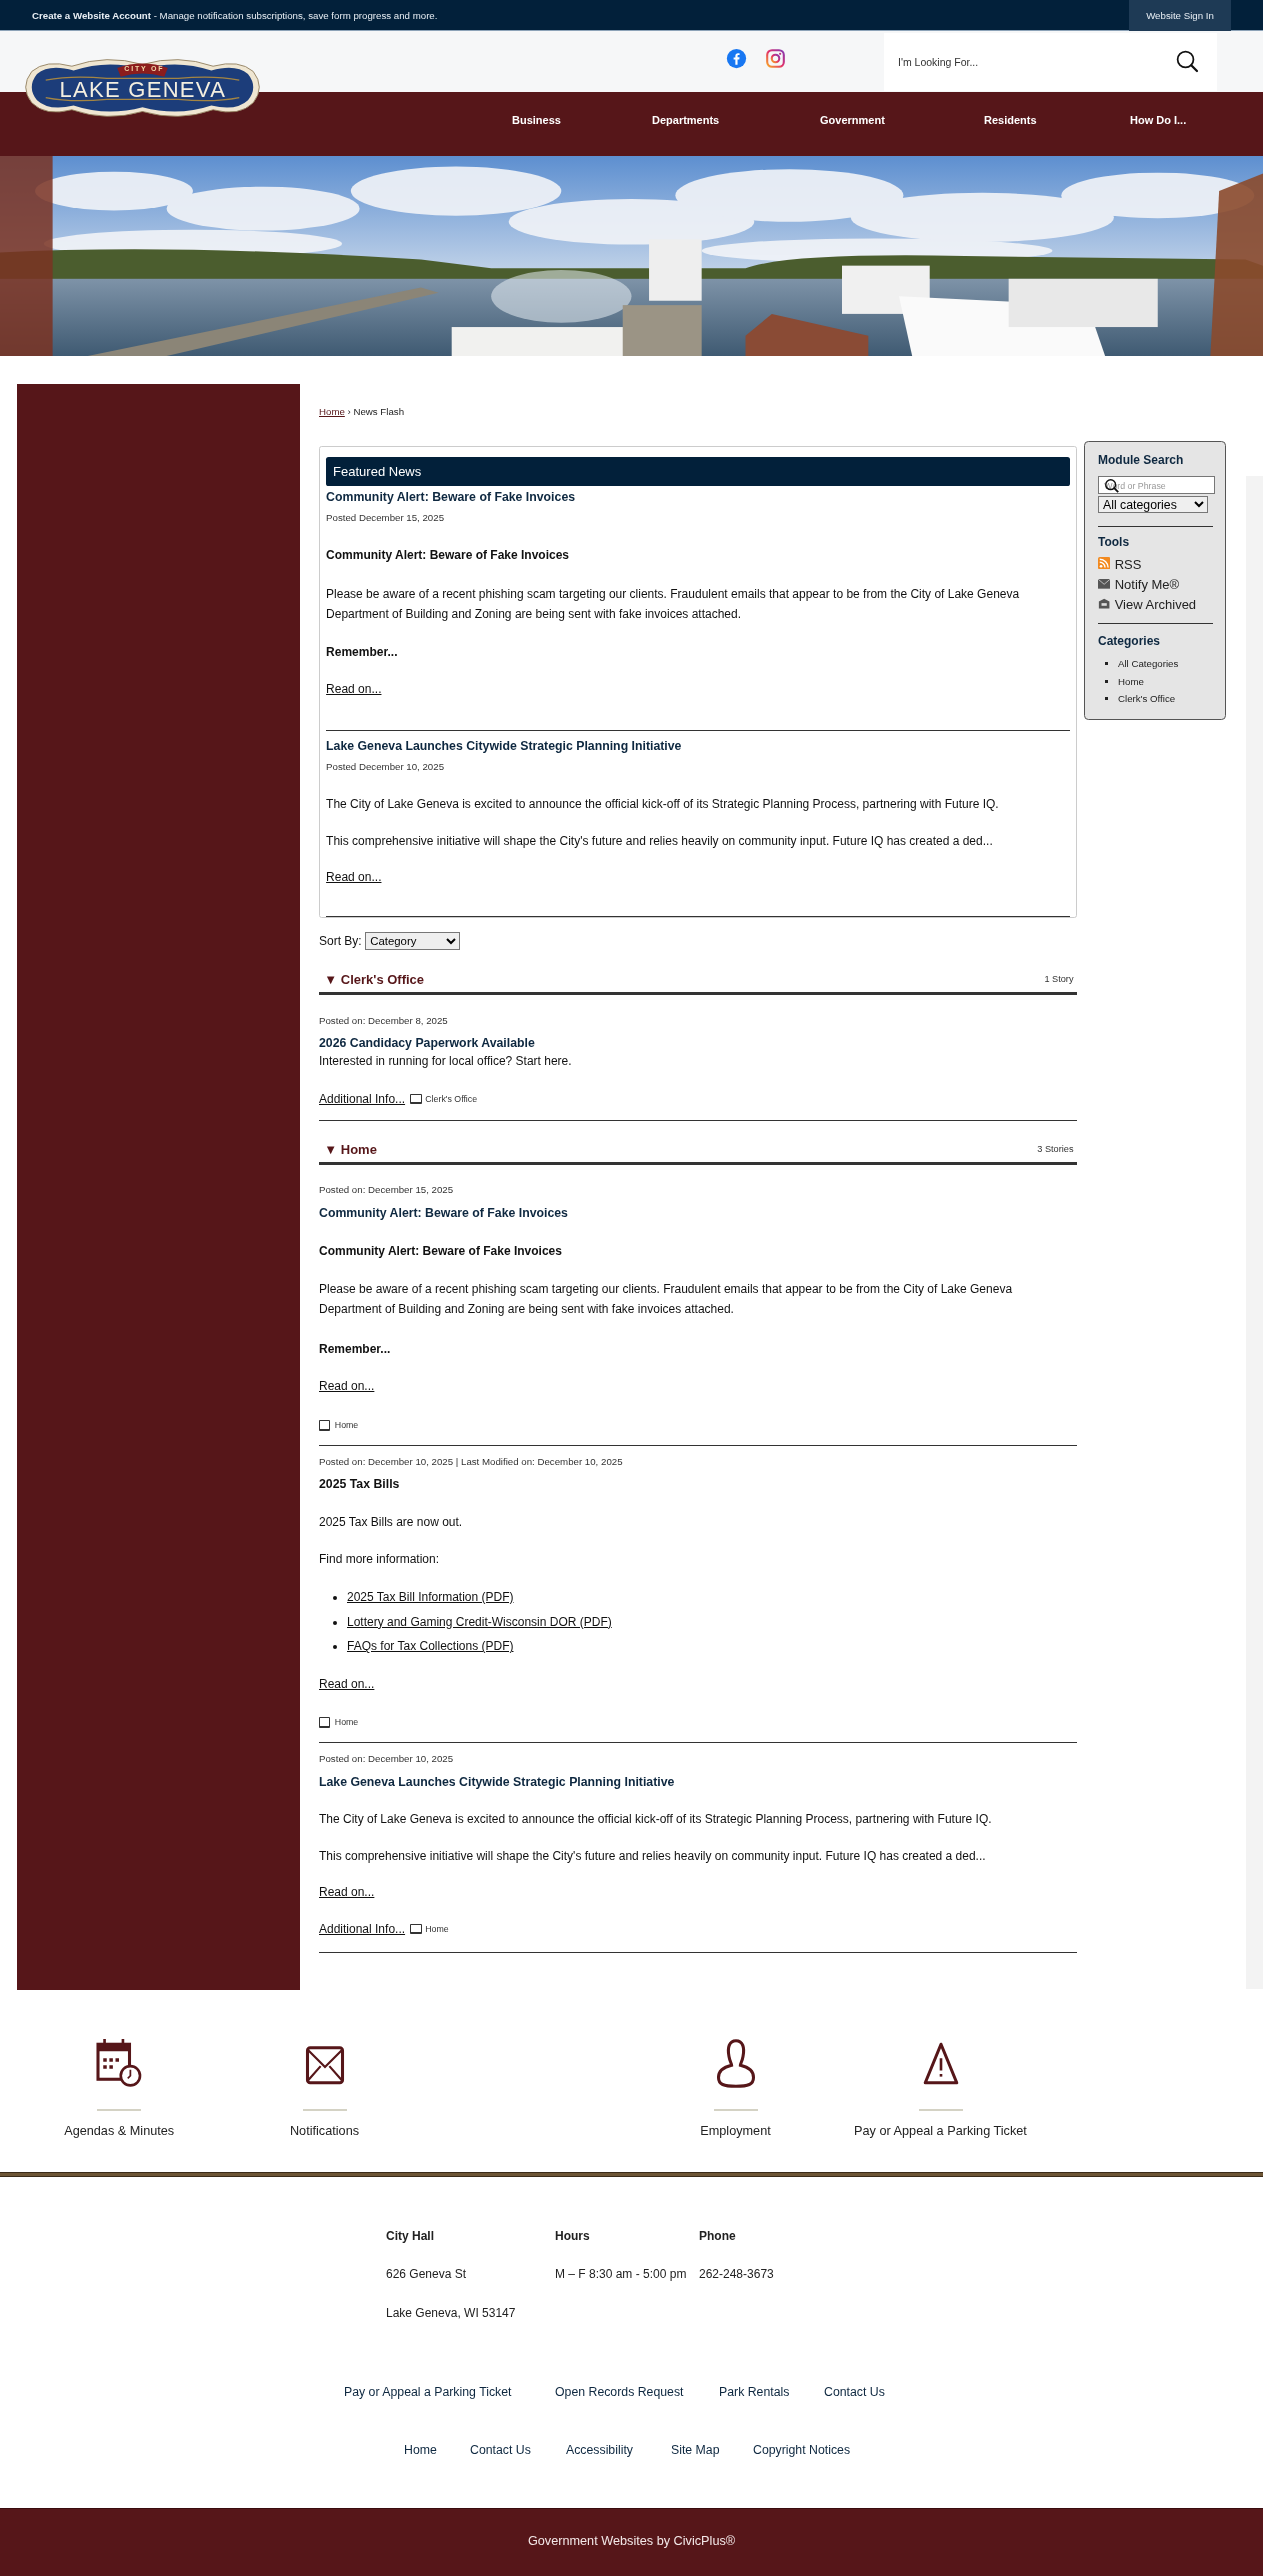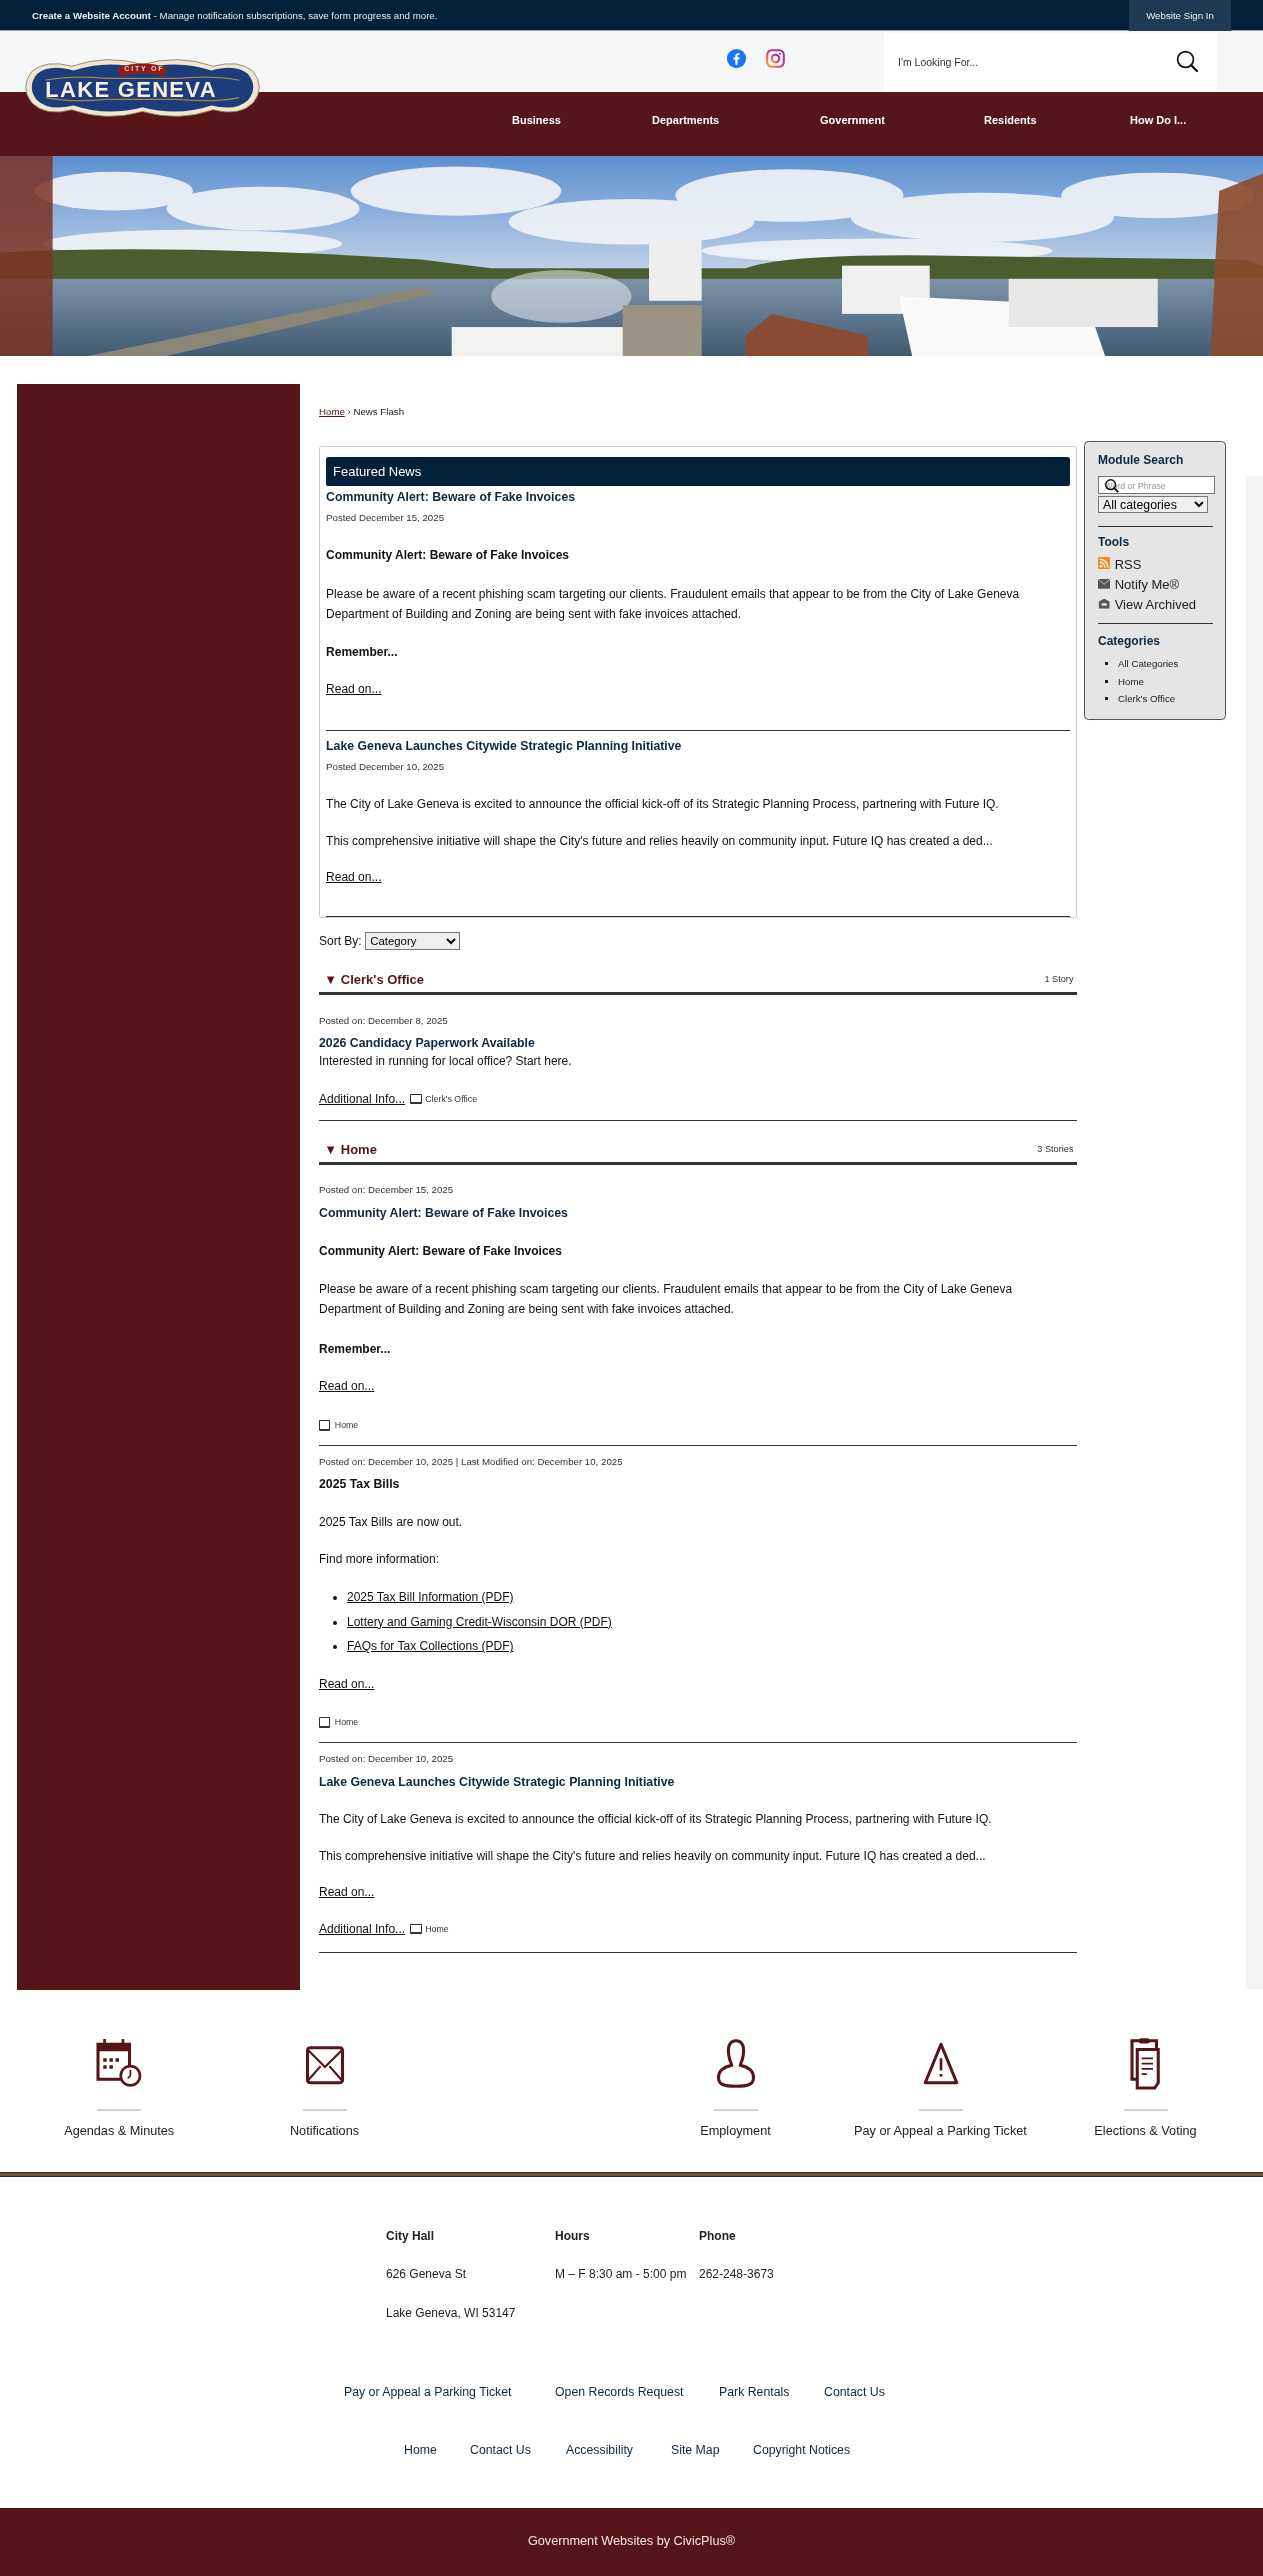--- a/index.html
+++ b/index.html
@@ -117,21 +117,21 @@
 
 <div class="logo">
   <svg width="247" height="68" viewBox="0 0 282 78">
     <path d="M14 20 Q30 6 60 14 Q100 0 141 12 Q182 0 222 14 Q252 6 268 20 Q282 38 268 56 Q252 72 222 64 Q182 78 141 66 Q100 78 60 64 Q30 72 14 56 Q0 38 14 20Z" fill="#efe6d2" stroke="#8d7b5a" stroke-width="1"></path>
     <path d="M20 23 Q34 11 62 19 Q100 6 141 17 Q182 6 220 19 Q248 11 262 23 Q274 38 262 53 Q248 66 220 59 Q182 72 141 61 Q100 72 62 59 Q34 66 20 53 Q8 38 20 23Z" fill="#1c3d7a"></path>
     <path d="M30 30 Q60 24 100 28 L182 28 Q222 24 252 30" fill="none" stroke="#a48543" stroke-width="1.4"></path>
     <path d="M30 50 Q60 56 100 52 L182 52 Q222 56 252 50" fill="none" stroke="#a48543" stroke-width="1.4"></path>
     <path d="M112 16 Q141 6 170 16 L166 26 Q141 19 116 26Z" fill="#8c1d1d"></path>
   </svg>
   <span style="position:absolute;left:105px;top:10.5px;font-size:7px;color:#f1d8a8;letter-spacing:1.8px;font-weight:bold">CITY OF</span>
-  <span style="position:absolute;left:26px;top:23px;width:195px;font-size:22px;font-weight:bold;color:#f4efe0;letter-spacing:1.3px">LAKE GENEVA</span>
+  <span style="position:absolute;left:26px;top:23px;width:195px;text-align:center;font-size:22px;font-weight:normal;color:#f4efe0;letter-spacing:1.3px">LAKE GENEVA</span>
 </div>
 
 <div class="hero">
   <svg width="1263" height="200" viewBox="0 0 1440 228" preserveAspectRatio="none">
     <defs>
       <linearGradient id="sky" x1="0" y1="0" x2="0" y2="1">
           <stop offset="0" stop-color="#5d8fd0"></stop>
           <stop offset="1" stop-color="#c6d6ea"></stop>
         </linearGradient>
       <linearGradient id="water" x1="0" y1="0" x2="0" y2="1">
@@ -337,30 +337,20 @@
   </div>
   <div class="qitem" style="left:838px">
     <span><svg width="56" height="53" viewBox="0 0 64 60">
           <path d="M32 8 L50 52 L14 52Z" fill="none" stroke="#561619" stroke-width="3.5" stroke-linejoin="round"></path>
           <rect x="30.5" y="24" width="3" height="14" fill="#561619"></rect>
           <rect x="30.5" y="42" width="3" height="3" fill="#561619"></rect>
         </svg></span>
     <div class="bar"></div>
     <div class="lbl">Pay or Appeal a Parking Ticket</div>
   </div>
-  <div class="qitem" style="left:1043px">
-    <span><svg width="56" height="53" viewBox="0 0 64 60">
-          <rect x="16" y="4" width="28" height="44" fill="none" stroke="#561619" stroke-width="3.5"></rect>
-          <rect x="24" y="1" width="12" height="6" rx="2" fill="#561619"></rect>
-          <path d="M22 14 H46 V52 L42 58 H22Z" fill="#fff" stroke="#561619" stroke-width="3.5"></path>
-          <path d="M27 24 H40 M27 30 H40 M27 36 H40 M27 42 H33" stroke="#561619" stroke-width="2"></path>
-        </svg></span>
-    <div class="bar"></div>
-    <div class="lbl">Elections &amp; Voting</div>
-  </div>
 </div>
 
 <div class="band"></div>
 
 <div class="foot-col" style="left:386px;top:2229px;width:175px">
   <b>City Hall</b>
 </div>
 <div class="foot-col" style="left:386px;top:2267px;width:175px">626 Geneva St</div>
 <div class="foot-col" style="left:386px;top:2306px;width:175px">Lake Geneva, WI 53147</div>
 <div class="foot-col" style="left:555px;top:2229px;width:175px"><b>Hours</b></div>

